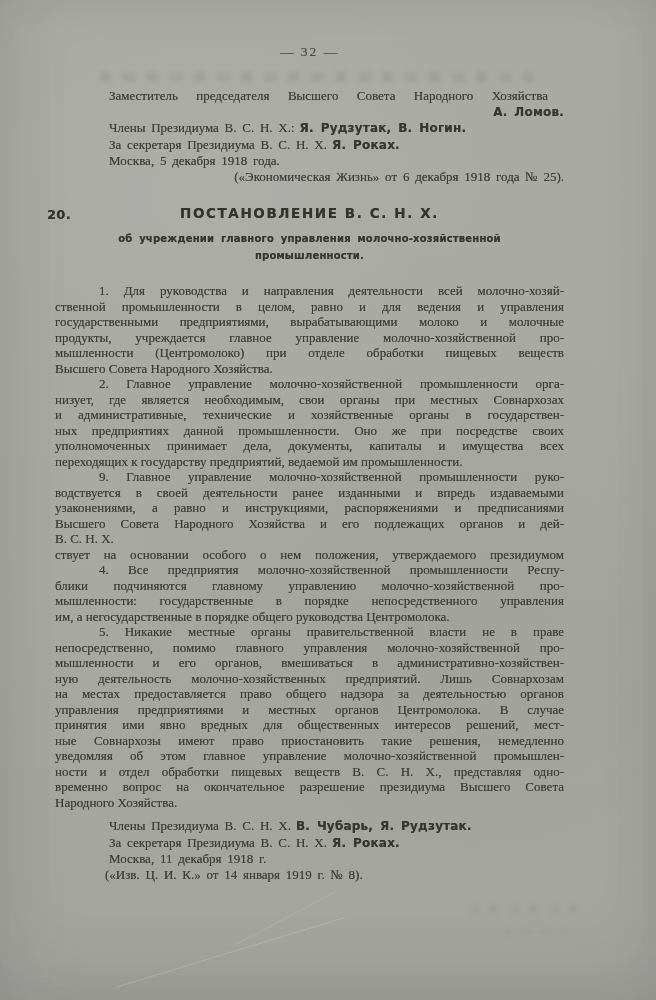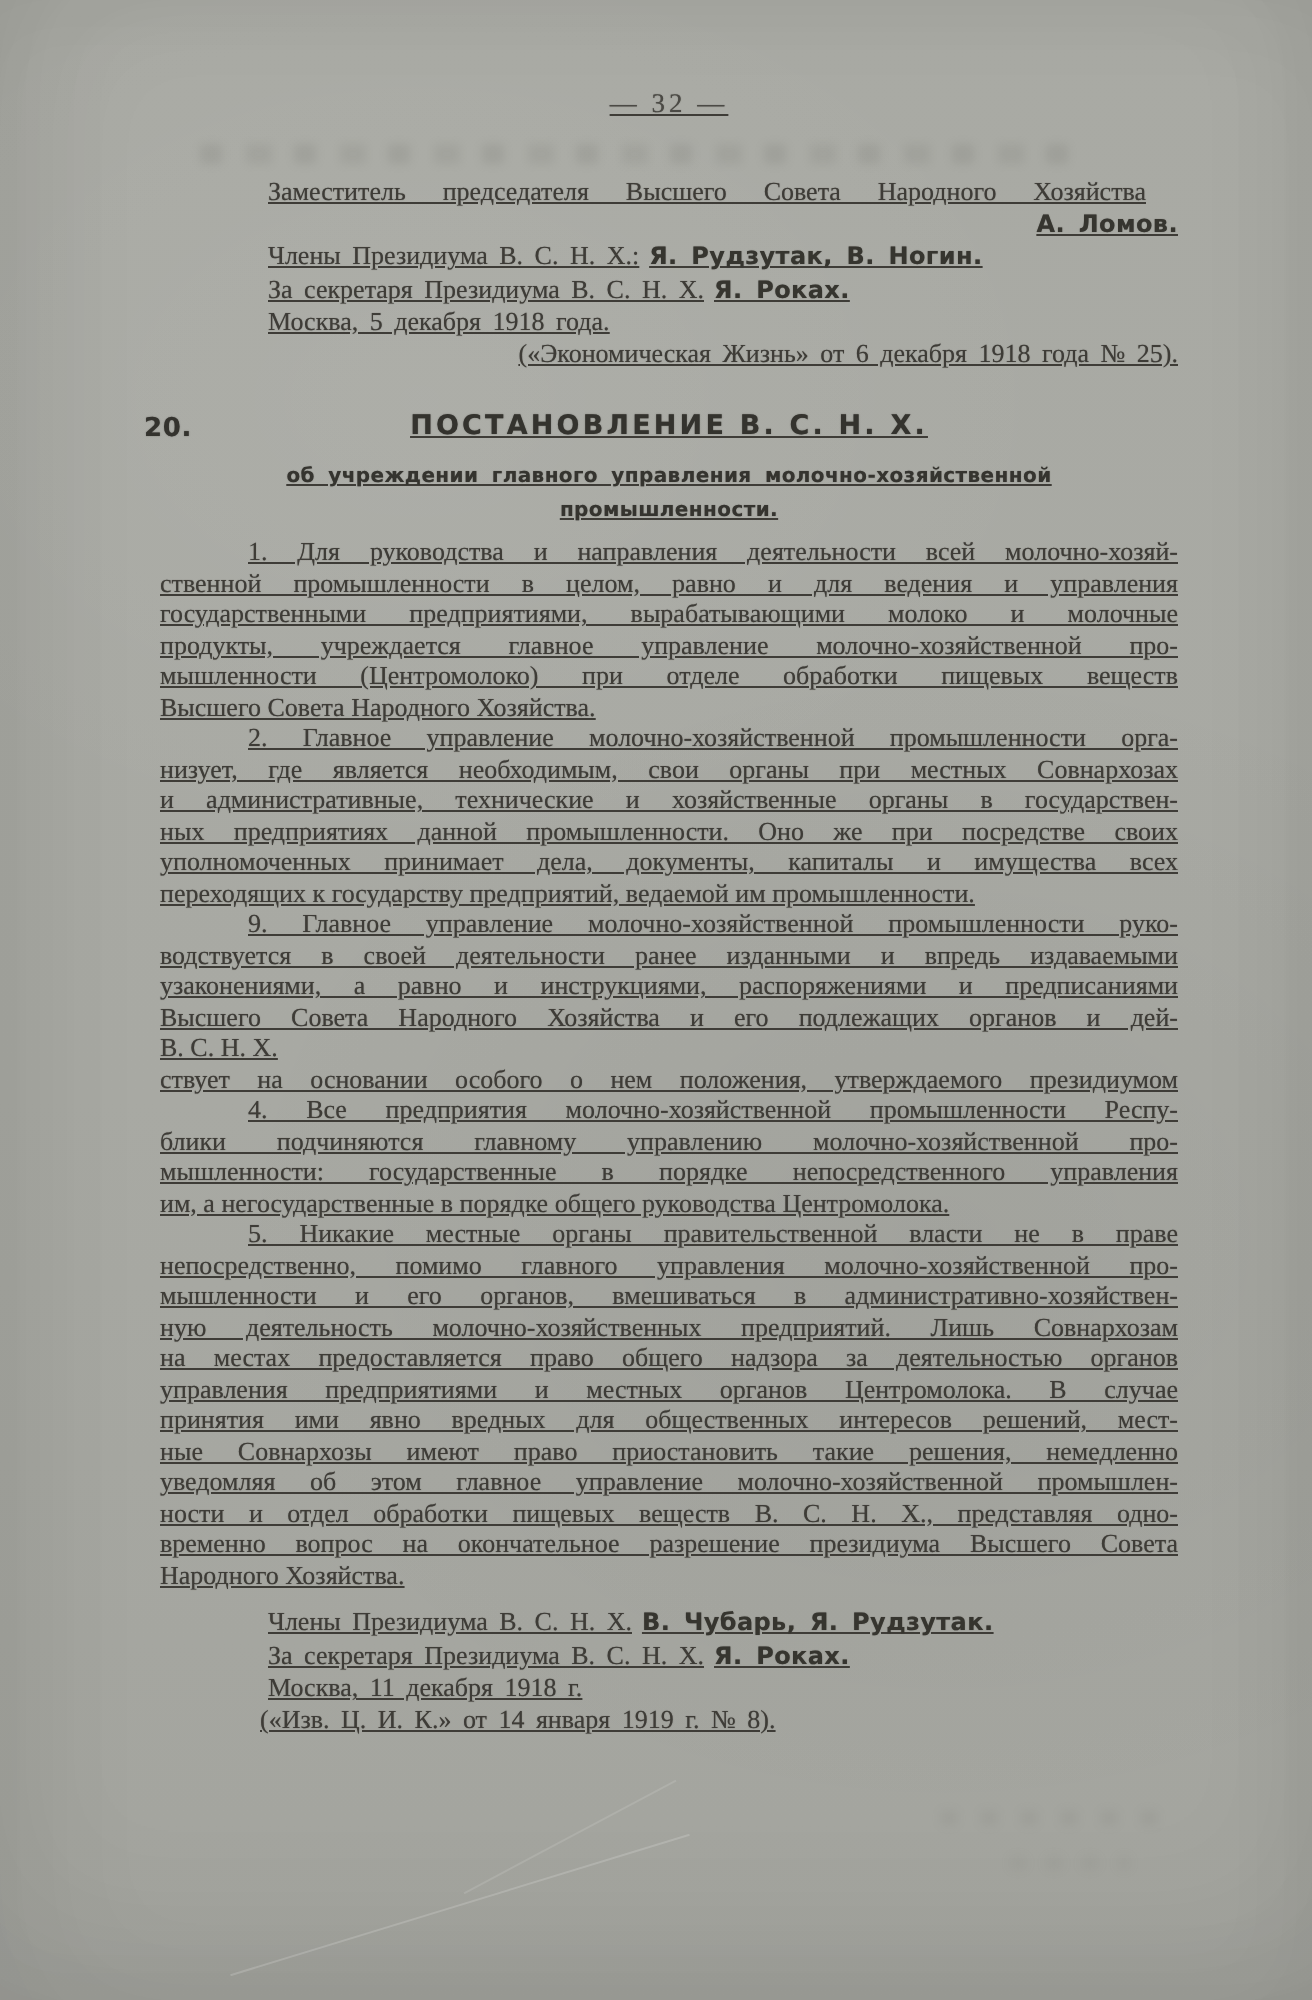--- a/index.html
+++ b/index.html
@@ -9,21 +9,21 @@
     margin:0 auto;
     overflow:hidden;
     background:
       radial-gradient(ellipse 480px 340px at 32% 20%, rgba(255,255,255,0.05), rgba(255,255,255,0) 70%),
       radial-gradient(ellipse 520px 420px at 72% 62%, rgba(0,0,0,0.035), rgba(0,0,0,0) 72%),
       linear-gradient(180deg, #a9aaa4 0%, #a8a9a3 55%, #a3a49e 100%);
     box-shadow: inset 0 -34px 70px rgba(0,0,0,0.055), inset 26px 0 60px rgba(0,0,0,0.04), inset -14px 0 40px rgba(0,0,0,0.03);
     font-family:"Liberation Serif","DejaVu Serif",serif;
     color:#3e3c37;
   }
-  .content { position:absolute; left:80px; top:0; width:509px;text-decoration:underline; }
+  .content { position:absolute; left:55px; top:0; width:509px; }
 
   .pagenum {
     margin-top:44px;
     text-align:center;
     font-size:13.5px; line-height:16px;
     letter-spacing:2px;
     color:#4b4a45;
     text-shadow:0 0 0.5px rgba(70,68,62,.7);
   }
 
@@ -63,21 +63,21 @@
     text-align:center;
     font-family:"DejaVu Sans","Liberation Sans",sans-serif;
     font-weight:bold;
     font-size:12.3px; line-height:16.5px;
     word-spacing:3px; letter-spacing:0.2px;
     color:#35342f;
     text-shadow:0 0 0.5px rgba(53,52,47,.7);
   }
   .subtitle .ln { font-size:10px; line-height:16.5px; }
 
-  .paras { margin-top:4px; }
+  .paras { margin-top:19px; }
 
   .sig2 { margin-top:8px; }
   .sig2 .sig-line { line-height:15.6px; }
   .sig2-justify { text-align:justify; text-align-last:justify; padding-right:0; }
   .src2 { padding-left:50px; }
   .place2 { padding-left:54px; }
 
   
   .ghost-top {
     position:absolute; left:100px; top:72px; width:445px; height:10px;

